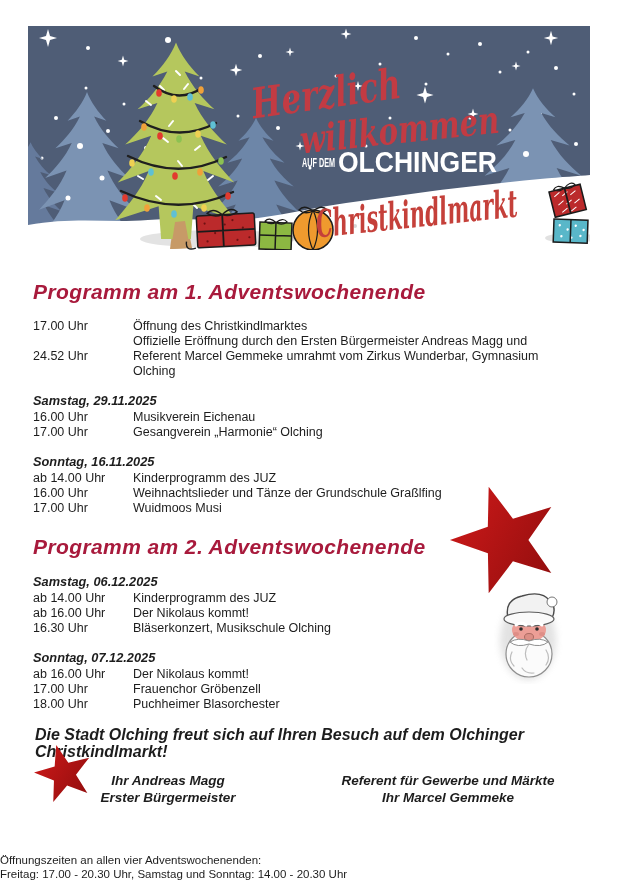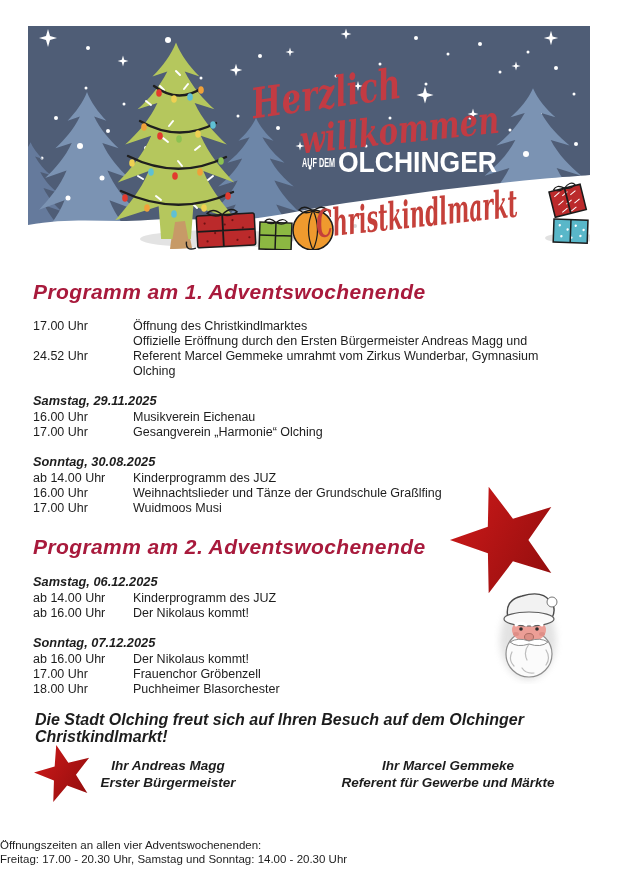--- a/index.html
+++ b/index.html
@@ -254,21 +254,21 @@
         <span class="event-time">16.00 Uhr</span>
         <span class="event-desc">Musikverein Eichenau</span>
       </div>
       <div class="event-row">
         <span class="event-time">17.00 Uhr</span>
         <span class="event-desc">Gesangverein „Harmonie“ Olching</span>
       </div>
     </div>
 
     <div class="day-group">
-      <div class="day-date">Sonntag, 30.08.2025</div>
+      <div class="day-date">Sonntag, 16.11.2025</div>
       <div class="event-row">
         <span class="event-time">ab 14.00 Uhr</span>
         <span class="event-desc">Kinderprogramm des JUZ</span>
       </div>
       <div class="event-row">
         <span class="event-time">16.00 Uhr</span>
         <span class="event-desc">Weihnachtslieder und Tänze der Grundschule Graßlfing</span>
       </div>
       <div class="event-row">
         <span class="event-time">17.00 Uhr</span>
@@ -280,20 +280,24 @@
 
     <div class="day-group">
       <div class="day-date">Samstag, 06.12.2025</div>
       <div class="event-row">
         <span class="event-time">ab 14.00 Uhr</span>
         <span class="event-desc">Kinderprogramm des JUZ</span>
       </div>
       <div class="event-row">
         <span class="event-time">ab 16.00 Uhr</span>
         <span class="event-desc">Der Nikolaus kommt!</span>
+      </div>
+      <div class="event-row">
+        <span class="event-time">16.30 Uhr</span>
+        <span class="event-desc">Bläserkonzert, Musikschule Olching</span>
       </div>
     </div>
 
     <div class="day-group">
       <div class="day-date">Sonntag, 07.12.2025</div>
       <div class="event-row">
         <span class="event-time">ab 16.00 Uhr</span>
         <span class="event-desc">Der Nikolaus kommt!</span>
       </div>
       <div class="event-row">
@@ -307,22 +311,22 @@
     </div>
 
     <div class="closing">Die Stadt Olching freut sich auf Ihren Besuch auf dem Olchinger Christkindlmarkt!</div>
 
     <div class="signatures">
       <div class="sig-col left">
         <div>Ihr Andreas Magg</div>
         <div>Erster Bürgermeister</div>
       </div>
       <div class="sig-col right">
+        <div>Referent für Gewerbe und Märkte</div>
         <div>Ihr Marcel Gemmeke</div>
-        <div>Referent für Gewerbe und Märkte</div>
       </div>
     </div>
   </div>
 
   <div class="footer">
     <div>Öffnungszeiten an allen vier Adventswochenenden:</div>
     <div>Freitag: 17.00 - 20.30 Uhr, Samstag und Sonntag: 14.00 - 20.30 Uhr</div>
   </div>
 
   <svg class="deco star-large" width="112" height="112" viewBox="0 0 100 100">

